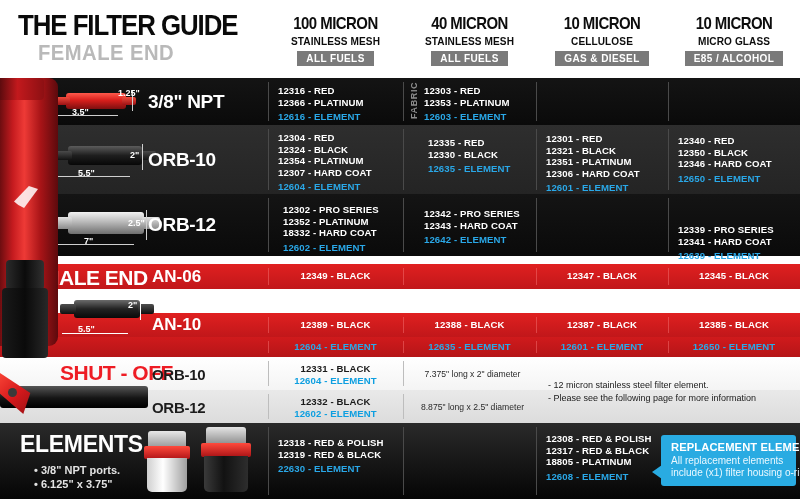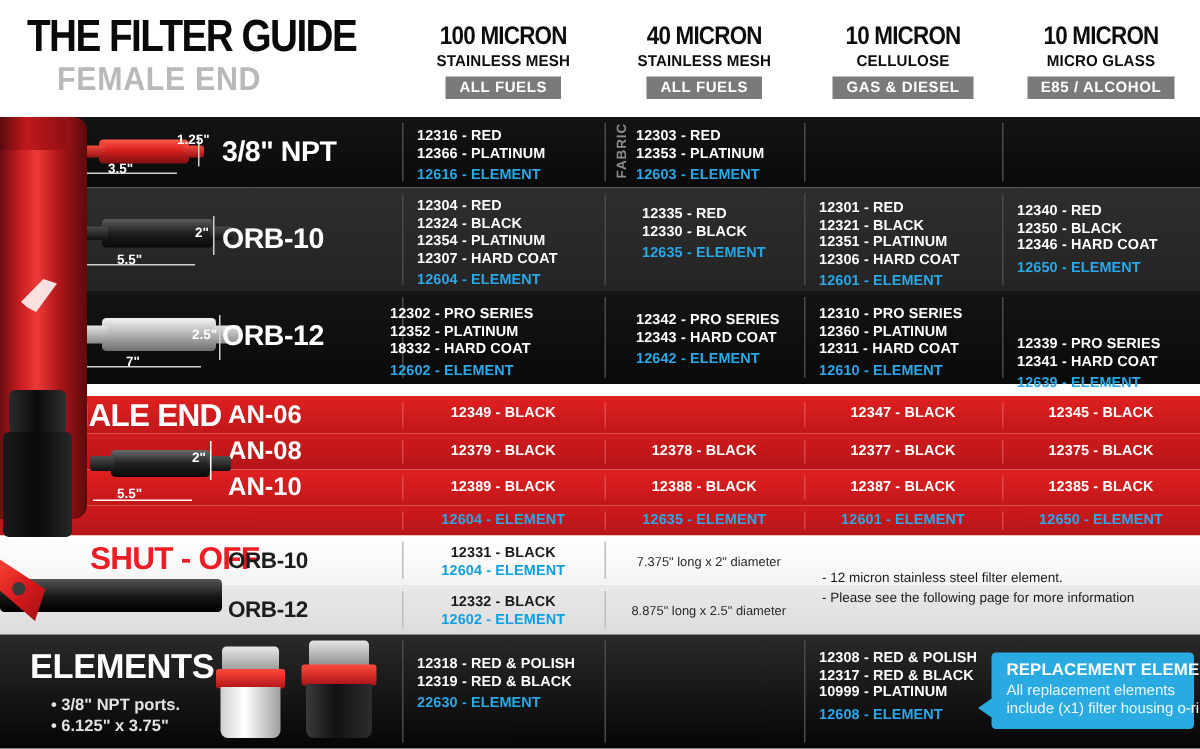--- a/index.html
+++ b/index.html
@@ -268,36 +268,30 @@
         <div class="dimline" style="left:56px; top:50px; width:78px; height:1px;"></div>
         <div class="dimtxt" style="left:84px; top:42px;">7"</div>
         <div class="dimline" style="left:146px; top:16px; width:1px; height:30px;"></div>
         <div class="dimtxt" style="left:128px; top:24px;">2.5"</div>
         <div class="sizelabel">ORB-12</div>
       </div>
       <div class="vdiv" style="left:268px;"></div>
       <div class="vdiv" style="left:403px;"></div>
       <div class="vdiv" style="left:536px;"></div>
       <div class="vdiv" style="left:668px;"></div>
-      <div class="cell" style="left:260px; width:122px; padding-top:10px;">
+      <div class="cell" style="left:283px; width:122px; padding-top:10px;">
         <div class="ln">12302 - PRO SERIES</div>
         <div class="ln">12352 - PLATINUM</div>
         <div class="ln">18332 - HARD COAT</div>
         <div class="ln el" style="margin-top:3px;">12602 - ELEMENT</div>
       </div>
       <div class="cell" style="left:424px; width:122px; padding-top:14px;">
         <div class="ln">12342 - PRO SERIES</div>
         <div class="ln">12343 - HARD COAT</div>
         <div class="ln el" style="margin-top:3px;">12642 - ELEMENT</div>
-      </div>
-      <div class="cell" style="left:546px; width:122px; padding-top:10px;">
-        <div class="ln">12310 - PRO SERIES</div>
-        <div class="ln">12360 - PLATINUM</div>
-        <div class="ln">12311 - HARD COAT</div>
-        <div class="ln el" style="margin-top:3px;">12610 - ELEMENT</div>
       </div>
       <div class="cell" style="left:678px; width:122px; padding-top:30px;">
         <div class="ln">12339 - PRO SERIES</div>
         <div class="ln">12341 - HARD COAT</div>
         <div class="ln el" style="margin-top:3px;">12639 - ELEMENT</div>
       </div>
     </div>
 
     <div class="band red" style="top:186px; height:25px;">
       <div class="vdiv rd" style="left:268px;"></div>
@@ -310,39 +304,20 @@
         <div class="ln">12349 - BLACK</div>
       </div>
       <div class="cell ctr" style="left:538px; width:128px; padding-top:6px;">
         <div class="ln">12347 - BLACK</div>
       </div>
       <div class="cell ctr" style="left:670px; width:128px; padding-top:6px;">
         <div class="ln">12345 - BLACK</div>
       </div>
     </div>
 
-    <div class="band red2" style="top:211px; height:24px;">
-      <div class="vdiv rd" style="left:268px;"></div>
-      <div class="vdiv rd" style="left:403px;"></div>
-      <div class="vdiv rd" style="left:536px;"></div>
-      <div class="vdiv rd" style="left:668px;"></div>
-      <div class="sizelabel anm">AN-08</div>
-      <div class="cell ctr" style="left:270px; width:131px; padding-top:6px;">
-        <div class="ln">12379 - BLACK</div>
-      </div>
-      <div class="cell ctr" style="left:405px; width:129px; padding-top:6px;">
-        <div class="ln">12378 - BLACK</div>
-      </div>
-      <div class="cell ctr" style="left:538px; width:128px; padding-top:6px;">
-        <div class="ln">12377 - BLACK</div>
-      </div>
-      <div class="cell ctr" style="left:670px; width:128px; padding-top:6px;">
-        <div class="ln">12375 - BLACK</div>
-      </div>
-    </div>
 
     <div class="band red" style="top:235px; height:24px;">
       <div class="vdiv rd" style="left:268px;"></div>
       <div class="vdiv rd" style="left:403px;"></div>
       <div class="vdiv rd" style="left:536px;"></div>
       <div class="vdiv rd" style="left:668px;"></div>
       <div class="sizelabel anm">AN-10</div>
       <div class="cell ctr" style="left:270px; width:131px; padding-top:6px;">
         <div class="ln">12389 - BLACK</div>
       </div>
@@ -459,21 +434,21 @@
       </div>
 
       <div class="cell" style="left:278px; width:124px; padding-top:14px;">
         <div class="ln">12318 - RED &amp; POLISH</div>
         <div class="ln">12319 - RED &amp; BLACK</div>
         <div class="ln el" style="margin-top:3px;">22630 - ELEMENT</div>
       </div>
       <div class="cell" style="left:546px; width:124px; padding-top:10px;">
         <div class="ln">12308 - RED &amp; POLISH</div>
         <div class="ln">12317 - RED &amp; BLACK</div>
-        <div class="ln">10999 - PLATINUM</div>
+        <div class="ln">18805 - PLATINUM</div>
         <div class="ln el" style="margin-top:3px;">12608 - ELEMENT</div>
       </div>
 
       <div class="callout" style="left:661px; top:12px; width:135px;">
         <div class="tail"></div>
         <div class="ch">REPLACEMENT ELEMENTS</div>
         <div class="cb">All replacement elements</div>
         <div class="cb" style="margin-top:0;">include (x1) filter housing o-ring</div>
       </div>
     </div>

